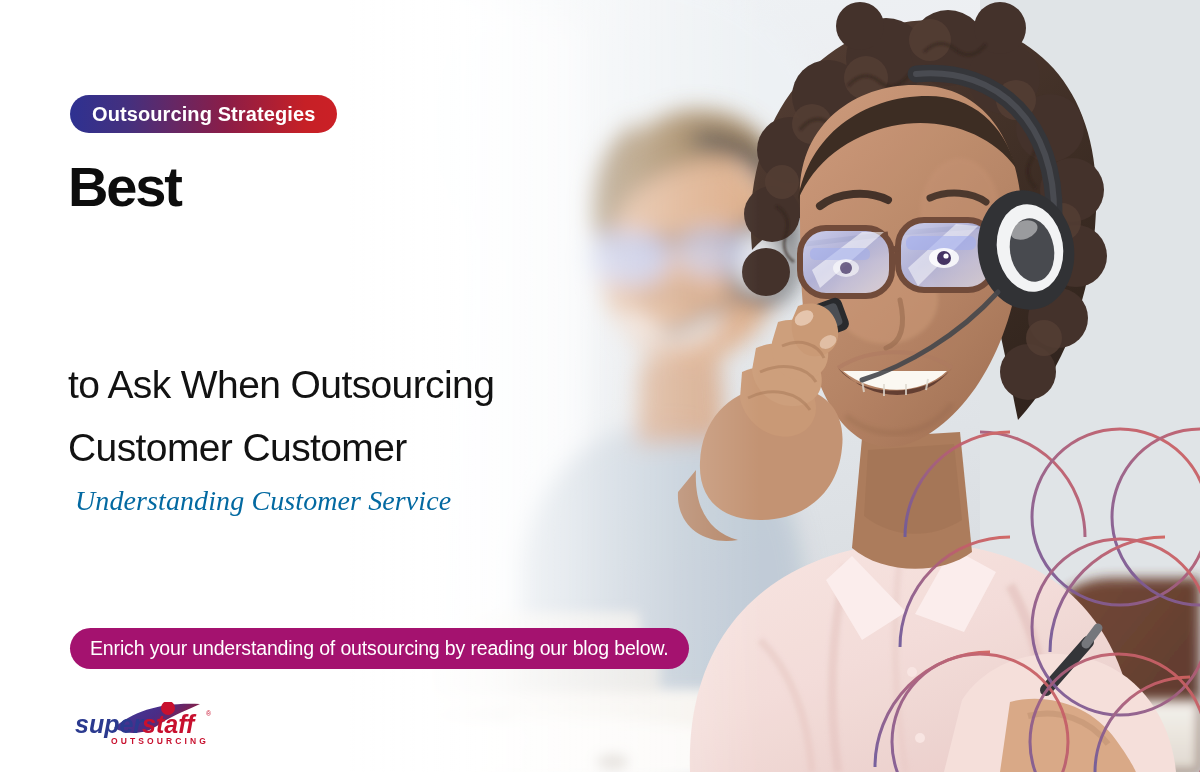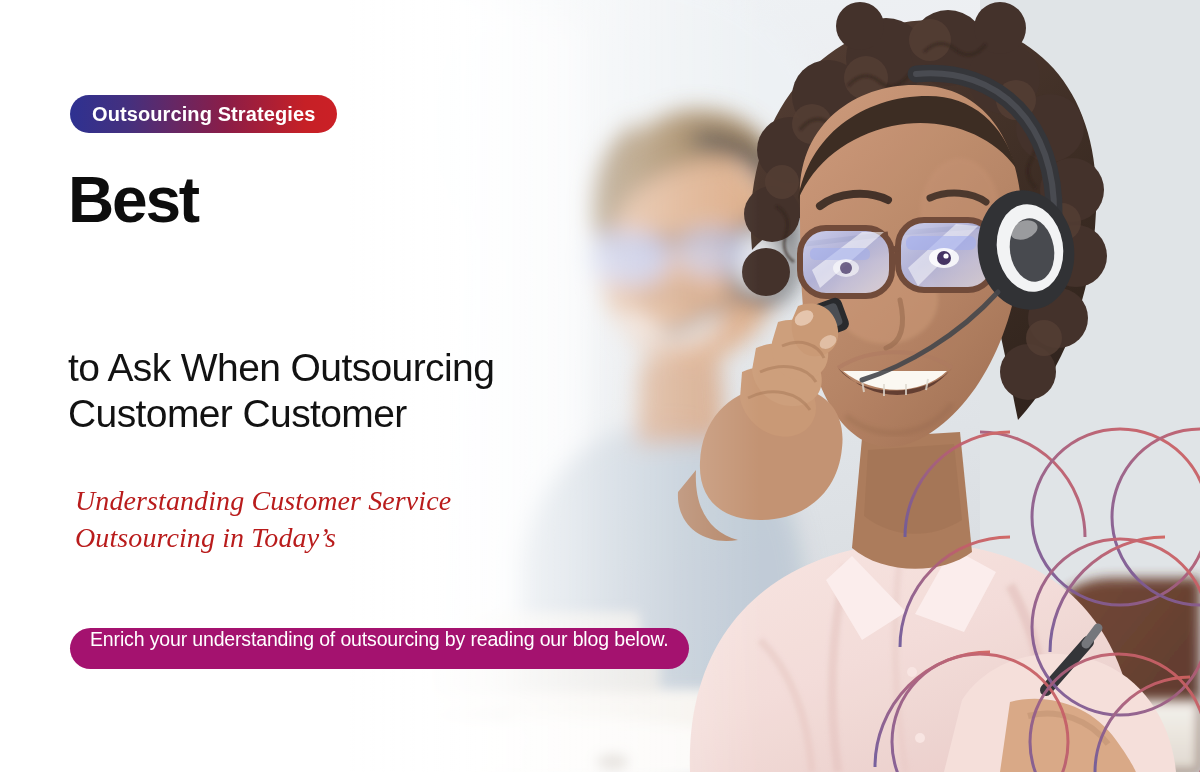--- a/index.html
+++ b/index.html
@@ -74,59 +74,59 @@
     font-weight:600;
     letter-spacing:0.1px;
     white-space:nowrap;
   }
 
   .headline {
     position:absolute;
     left:68px; top:160px;
     width:620px;
     color:#0d0d0d;
-    font-size:64px;
+    font-size:56px;
     font-weight:700;
     line-height:0.97;
     letter-spacing:-2.2px;
-    margin-top:9px;
   }
   .headline .l2 { display:block; }
 
   .subhead {
     position:absolute;
     left:68px; top:345px;
     width:640px;
     color:#121212;
     font-size:39px;
     font-weight:400;
     line-height:1.18;
     letter-spacing:-0.6px;
   }
-  .subhead span { display:block; }
+  .subhead span { display:block;margin-top:17px; }
 
   .kicker {
     position:absolute;
     left:75px; top:483px;
     width:560px;
-    color:#b91c1c;
+    color:#0369a1;
     font-family:"Liberation Serif", serif;
     font-style:italic;
     font-size:28px;
     line-height:1.32;
     letter-spacing:0.1px;
   }
   .kicker span { display:block; }
 
   .cta {
     position:absolute;
     left:70px; top:628px;
     height:41px;
     padding:0 20px;
     display:flex;
+    align-items:center;
     border-radius:21px;
     background:#a4126f;
     color:#ffffff;
     font-size:19.5px;
     font-weight:400;
     letter-spacing:-0.15px;
     white-space:nowrap;
   }
 
   
@@ -436,22 +436,45 @@
       <span class="l1">Best</span>
     </h1>
 
     <h2 class="subhead">
       <span>to Ask When Outsourcing</span>
       <span>Customer Customer</span>
     </h2>
 
     <p class="kicker">
       <span>Understanding Customer Service</span>
-      <span>Outsourcing in Today’s</span>
     </p>
 
     <div class="cta">
       <span>Enrich your understanding of outsourcing by reading our blog below.</span>
     </div>
 
+    <div class="logo">
+      <svg width="160" height="46" viewBox="0 0 160 46" xmlns="http://www.w3.org/2000/svg">
+        <defs>
+          <linearGradient id="swooshG" x1="0" y1="0" x2="1" y2="0.4">
+            <stop offset="0%" stop-color="#3f3f9e"></stop>
+            <stop offset="55%" stop-color="#4a2c86"></stop>
+            <stop offset="100%" stop-color="#9b1b32"></stop>
+          </linearGradient>
+        </defs>
+
+        <g>
+          <path d="M42 26 C62 8 92 0 128 2 C110 10 96 16 88 22 C74 32 58 34 42 26 Z" fill="url(#swooshG)"></path>
+          <circle cx="96" cy="6" r="7" fill="#c8102e"></circle>
+        </g>
+
+        <text x="3" y="31" font-family="'Liberation Sans', sans-serif" font-size="25" font-weight="700" font-style="italic" fill="#2b3a8f">super</text>
+
+        <text x="70" y="31" font-family="'Liberation Sans', sans-serif" font-size="25" font-weight="700" font-style="italic" fill="#c8102e">staff</text>
+
+        <text x="134" y="14" font-family="'Liberation Sans', sans-serif" font-size="7" fill="#c8102e">®</text>
+
+        <text x="39" y="42" font-family="'Liberation Sans', sans-serif" font-size="8.5" font-weight="700" letter-spacing="3.1" fill="#c8102e">OUTSOURCING</text>
+      </svg>
+    </div>
 
   </div>
 </div>
 
 </body></html>

